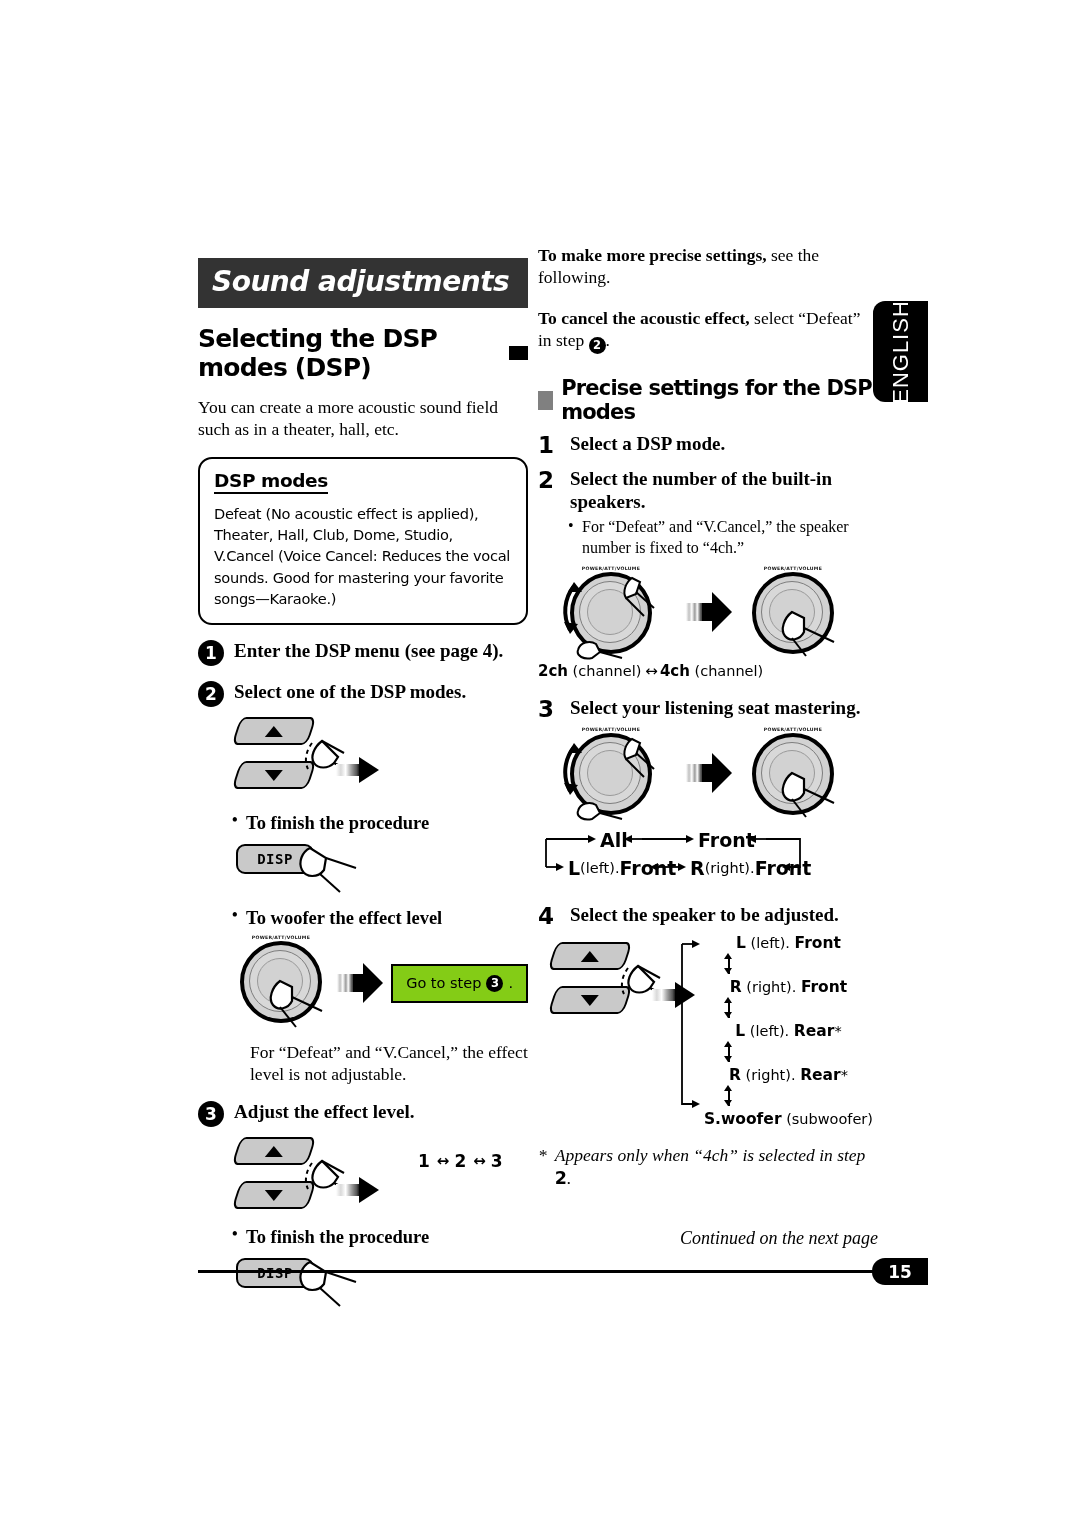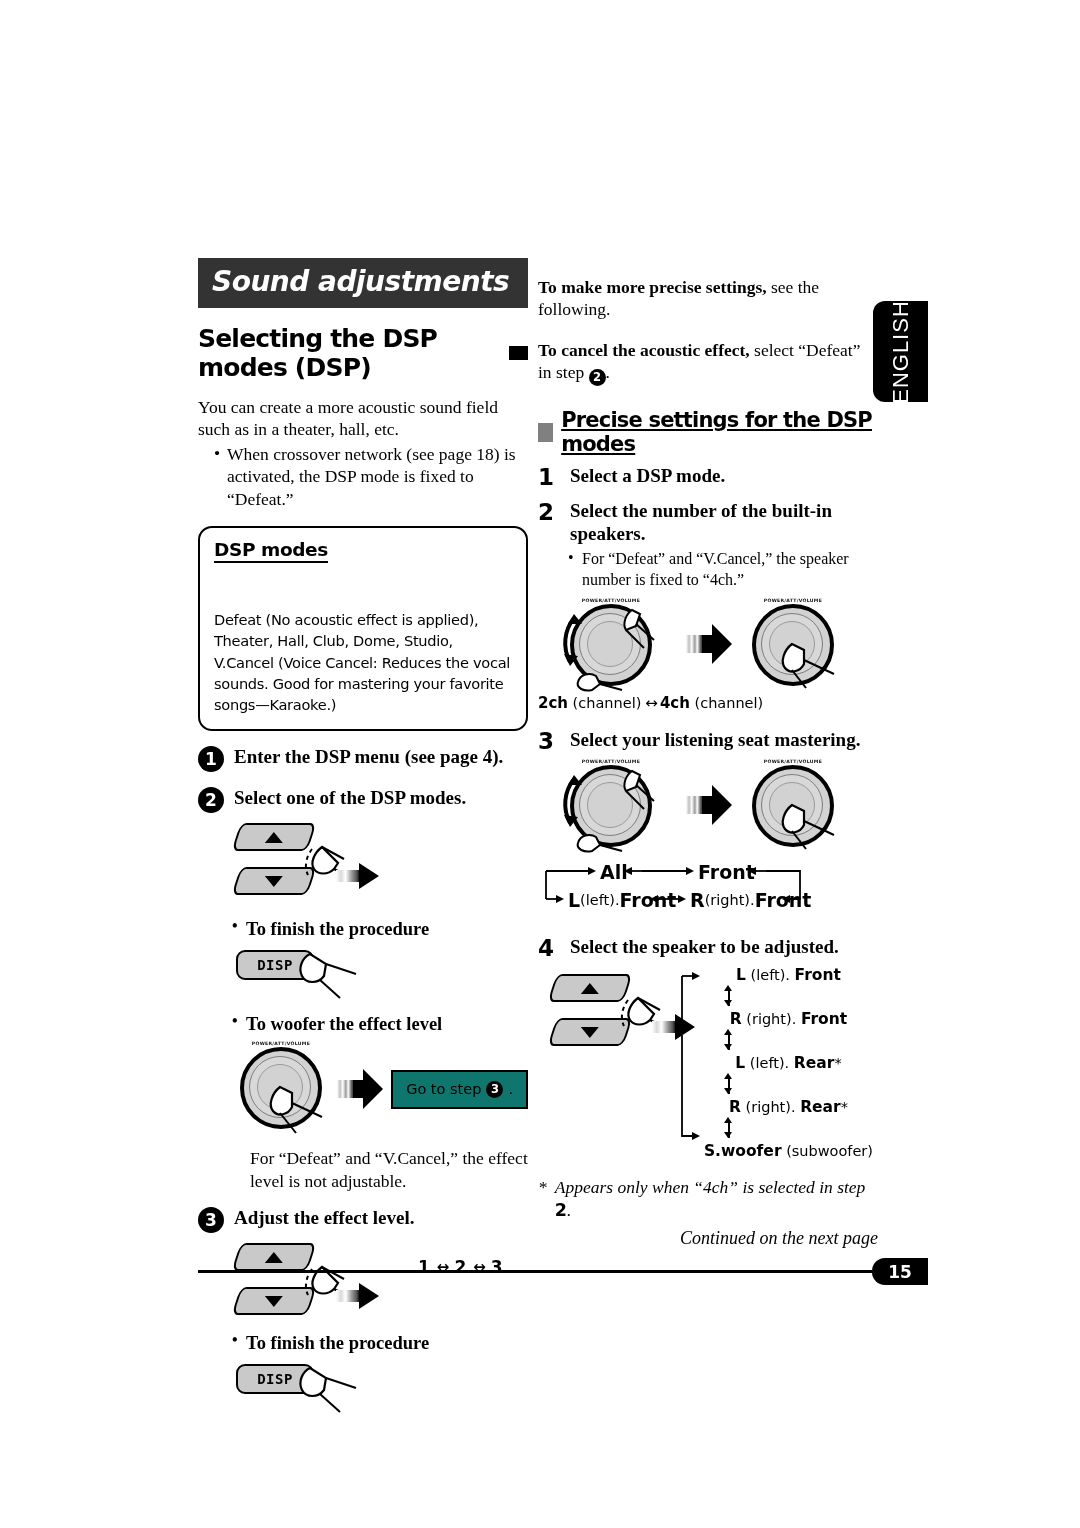--- a/index.html
+++ b/index.html
@@ -8,21 +8,21 @@
     background:#ffffff;
     font-family:"Liberation Serif", serif;
     color:#000;
     position:relative;
     overflow:hidden;
   }
   .page { position:absolute; left:0; top:0; width:1080px; height:1528px; }
 
   
   .col-left  { position:absolute; left:198px; top:258px; width:330px; }
-  .col-right { position:absolute; left:538px; top:276px; width:335px; }
+  .col-right { position:absolute; left:538px; top:244px; width:335px; }
 
   
   .banner {
     background:#333333; color:#fff;
     font-family:"DejaVu Sans", sans-serif;
     font-weight:bold; font-style:italic;
     font-size:28px; letter-spacing:-0.5px;
     padding:10px 14px 12px 14px;
     line-height:1.0;
   }
@@ -45,21 +45,21 @@
     border:2.5px solid #000; border-radius:14px;
     margin-top:16px; padding:11px 14px 14px 14px;
     font-family:"DejaVu Sans", sans-serif;
   }
   .modebox .title {
     font-weight:bold; font-size:18.5px;
     letter-spacing:-0.4px;
     border-bottom:2.5px solid #000;
     display:inline-block; padding-bottom:1px; margin-bottom:9px;
   }
-  .modebox .txt { font-size:14.6px; line-height:1.46; letter-spacing:-0.3px;margin-top:37px; }
+  .modebox .txt { font-size:14.6px; line-height:1.46; letter-spacing:-0.3px; }
 
   
   .step { display:flex; align-items:flex-start; gap:10px; margin-top:14px; }
   .bullnum {
     flex:0 0 auto; width:26px; height:26px; border-radius:50%;
     background:#000; color:#fff;
     font-family:"DejaVu Sans", sans-serif; font-weight:bold; font-size:17px;
     display:flex; align-items:center; justify-content:center;
     margin-top:1px;
   }
@@ -146,21 +146,21 @@
     position:absolute; left:23px; top:0; width:0; height:0;
     border-top:13px solid transparent; border-bottom:13px solid transparent;
     border-left:20px solid #000;
   }
 
   
   .gotobox {
     border:2px solid #000; padding:9px 13px;
     font-family:"DejaVu Sans", sans-serif; font-size:14.5px;
     display:inline-flex; align-items:center; gap:5px; white-space:nowrap;
-    background:#0f766e;
+    background:#84cc16;
   }
   .minibull {
     display:inline-flex; width:17px; height:17px; border-radius:50%;
     background:#000; color:#fff; font-size:11.5px; font-weight:bold;
     align-items:center; justify-content:center;
   }
   .inlinebull {
     display:inline-flex; width:17px; height:17px; border-radius:50%;
     background:#000; color:#fff; font-size:11.5px; font-weight:bold;
     align-items:center; justify-content:center;
@@ -234,23 +234,20 @@
   <div class="col-left">
 
     <div class="banner">Sound adjustments</div>
 
     <div class="h1">
       <span>Selecting the DSP modes (DSP)</span>
       <span class="blk"></span>
     </div>
 
     <p class="body">You can create a more acoustic sound field such as in a theater, hall, etc.</p>
-    <ul class="body">
-      <li>When crossover network (see page 18) is activated, the DSP mode is fixed to “Defeat.”</li>
-    </ul>
 
     <div class="modebox">
       <div class="title">DSP modes</div>
       <div class="txt">Defeat (No acoustic effect is applied), Theater, Hall, Club, Dome, Studio, V.Cancel (Voice Cancel: Reduces the vocal sounds. Good for mastering your favorite songs—Karaoke.)</div>
     </div>
 
     <div class="step">
       <div class="bullnum">1</div>
       <div class="steptxt">Enter the DSP menu (see page 4).</div>
     </div>
@@ -369,21 +366,21 @@
   <div class="col-right">
 
     <p class="body">
       <span class="bold">To make more precise settings,</span><span> see the following.</span>
     </p>
 
     <p class="body" style="margin-top:18px;">
       <span class="bold">To cancel the acoustic effect,</span><span> select “Defeat” in step </span><span class="inlinebull">2</span><span>.</span>
     </p>
 
-    <div class="h1" style="font-size:21px; margin:22px 0 8px 0;text-decoration:underline;">
+    <div class="h1" style="font-size:21px; margin:22px 0 8px 0;">
       <span style="display:inline-block;width:19px;height:19px;background:#808080;"></span>
       <span>Precise settings for the DSP modes</span>
     </div>
 
     <div class="step" style="margin-top:4px;">
       <div class="stepnum">1</div>
       <div class="steptxt">Select a DSP mode.</div>
     </div>
 
     <div class="step" style="margin-top:10px;">

